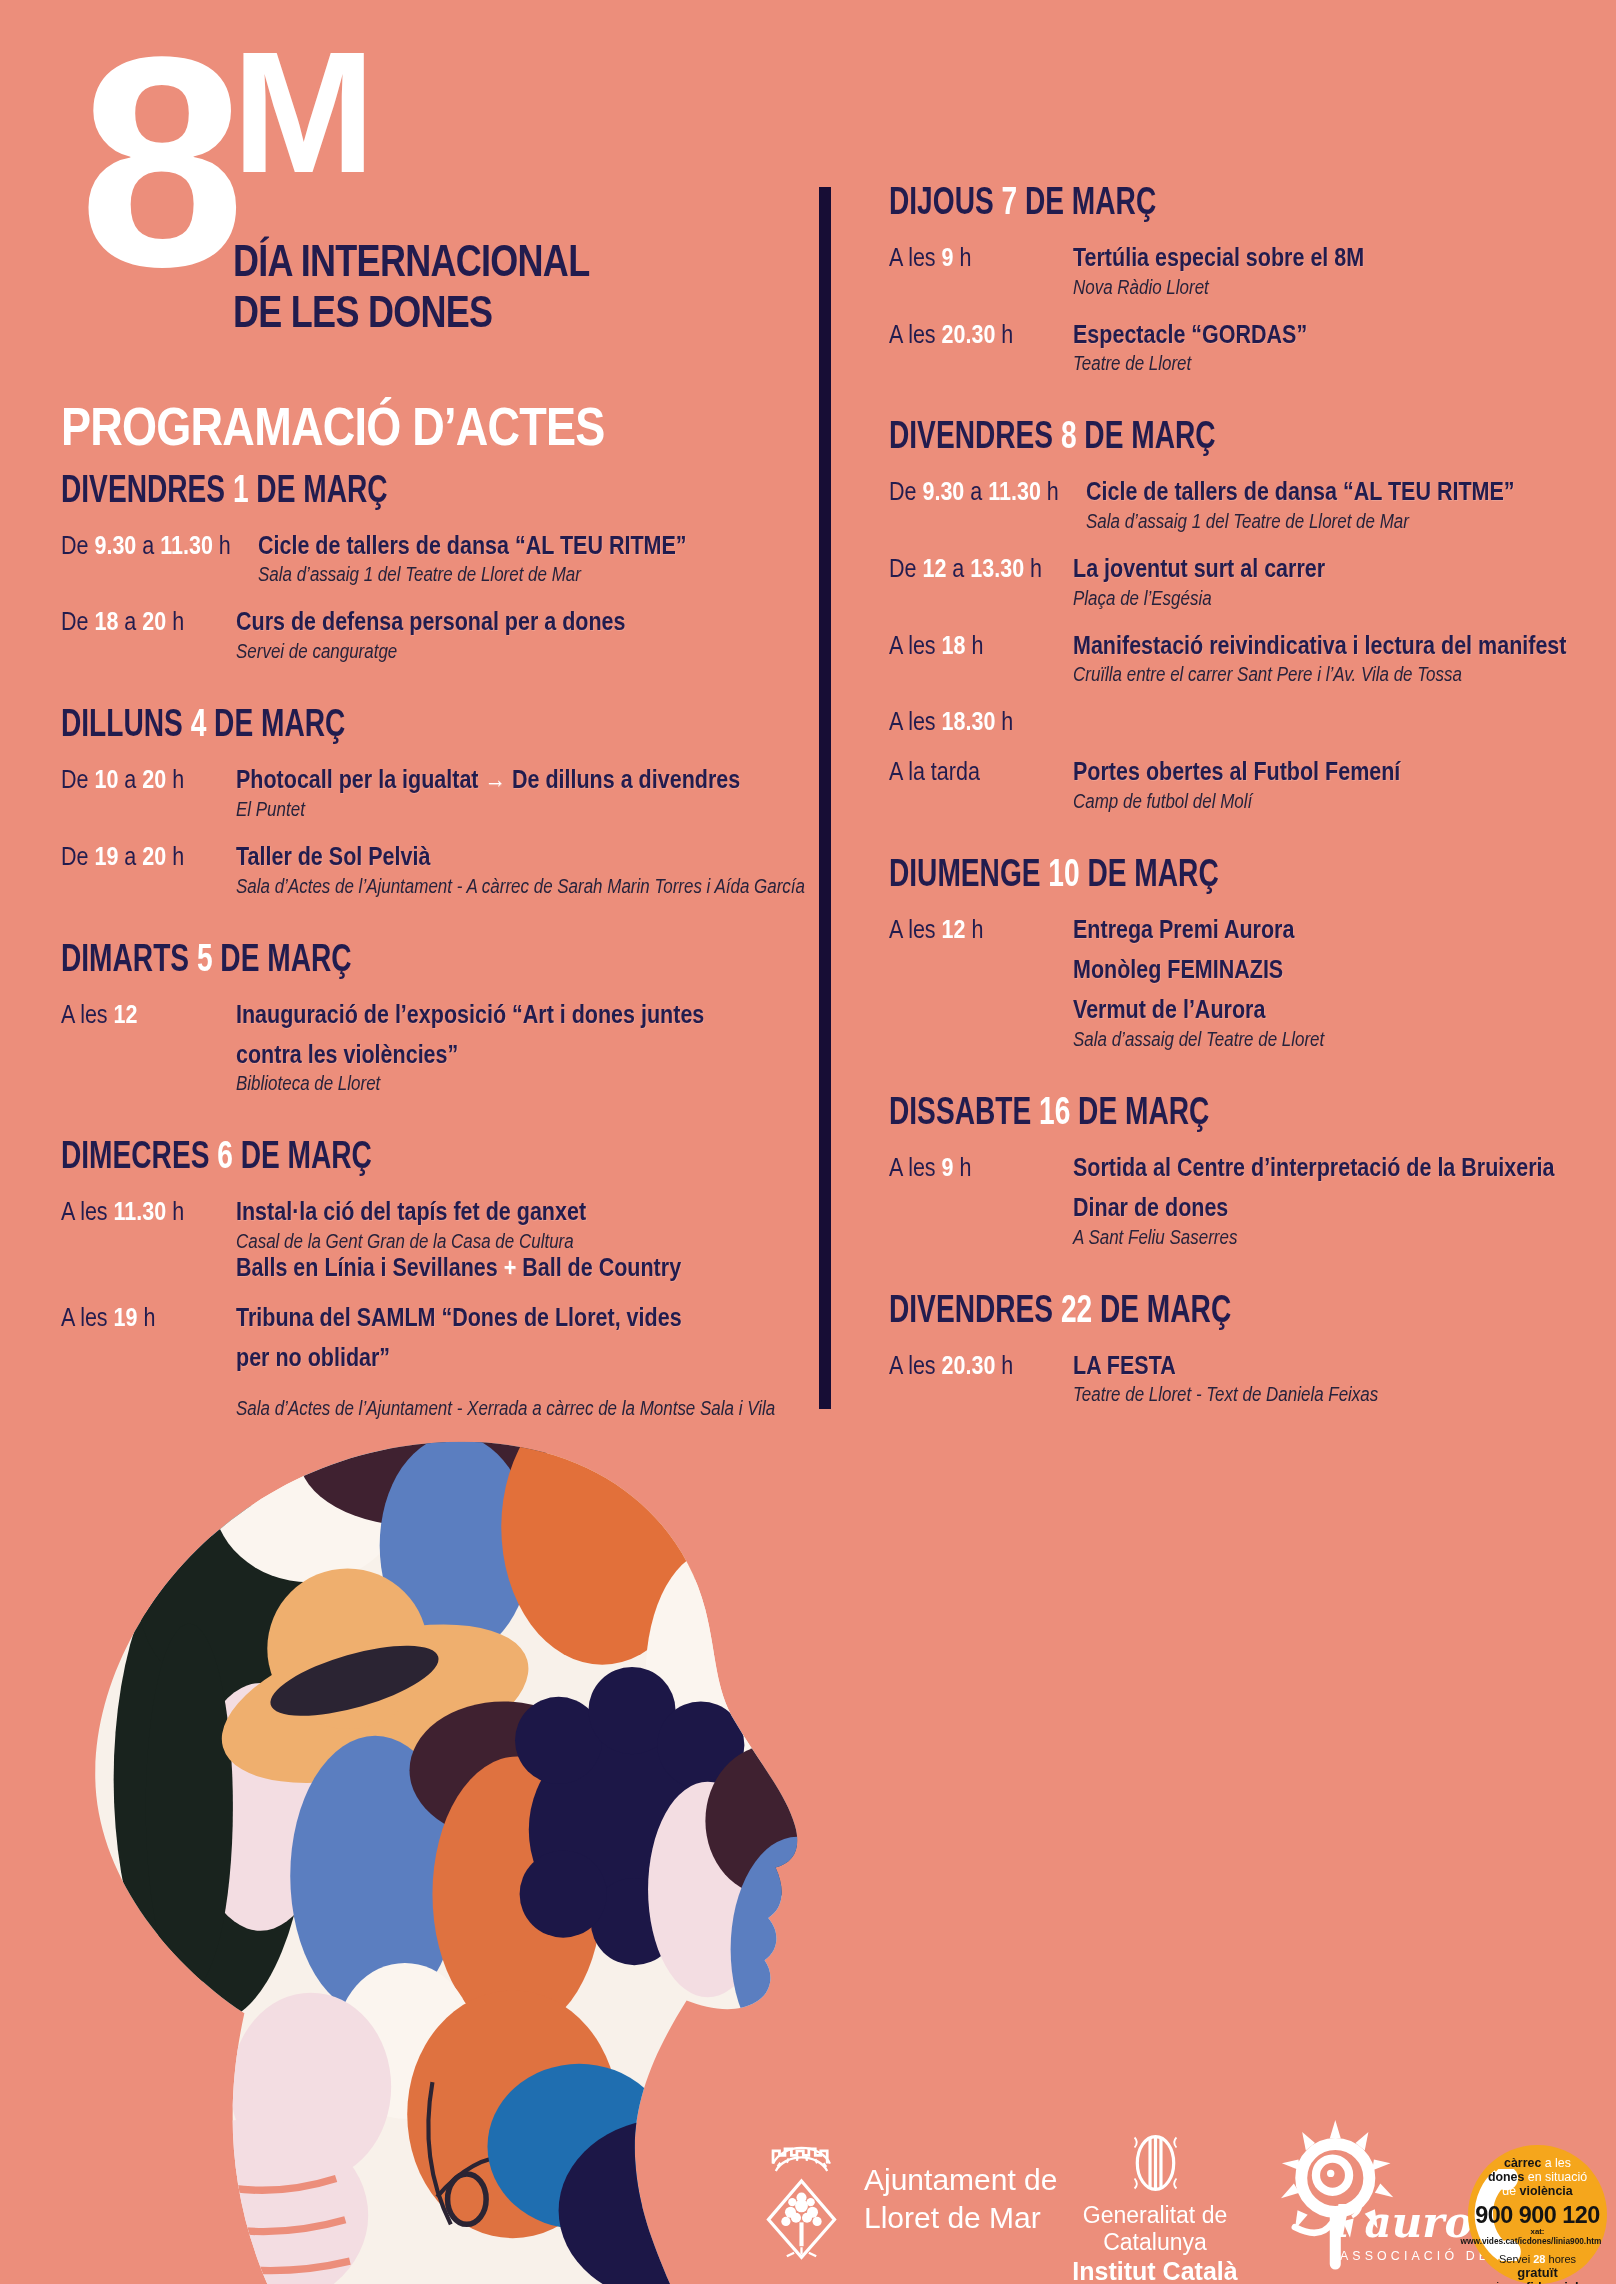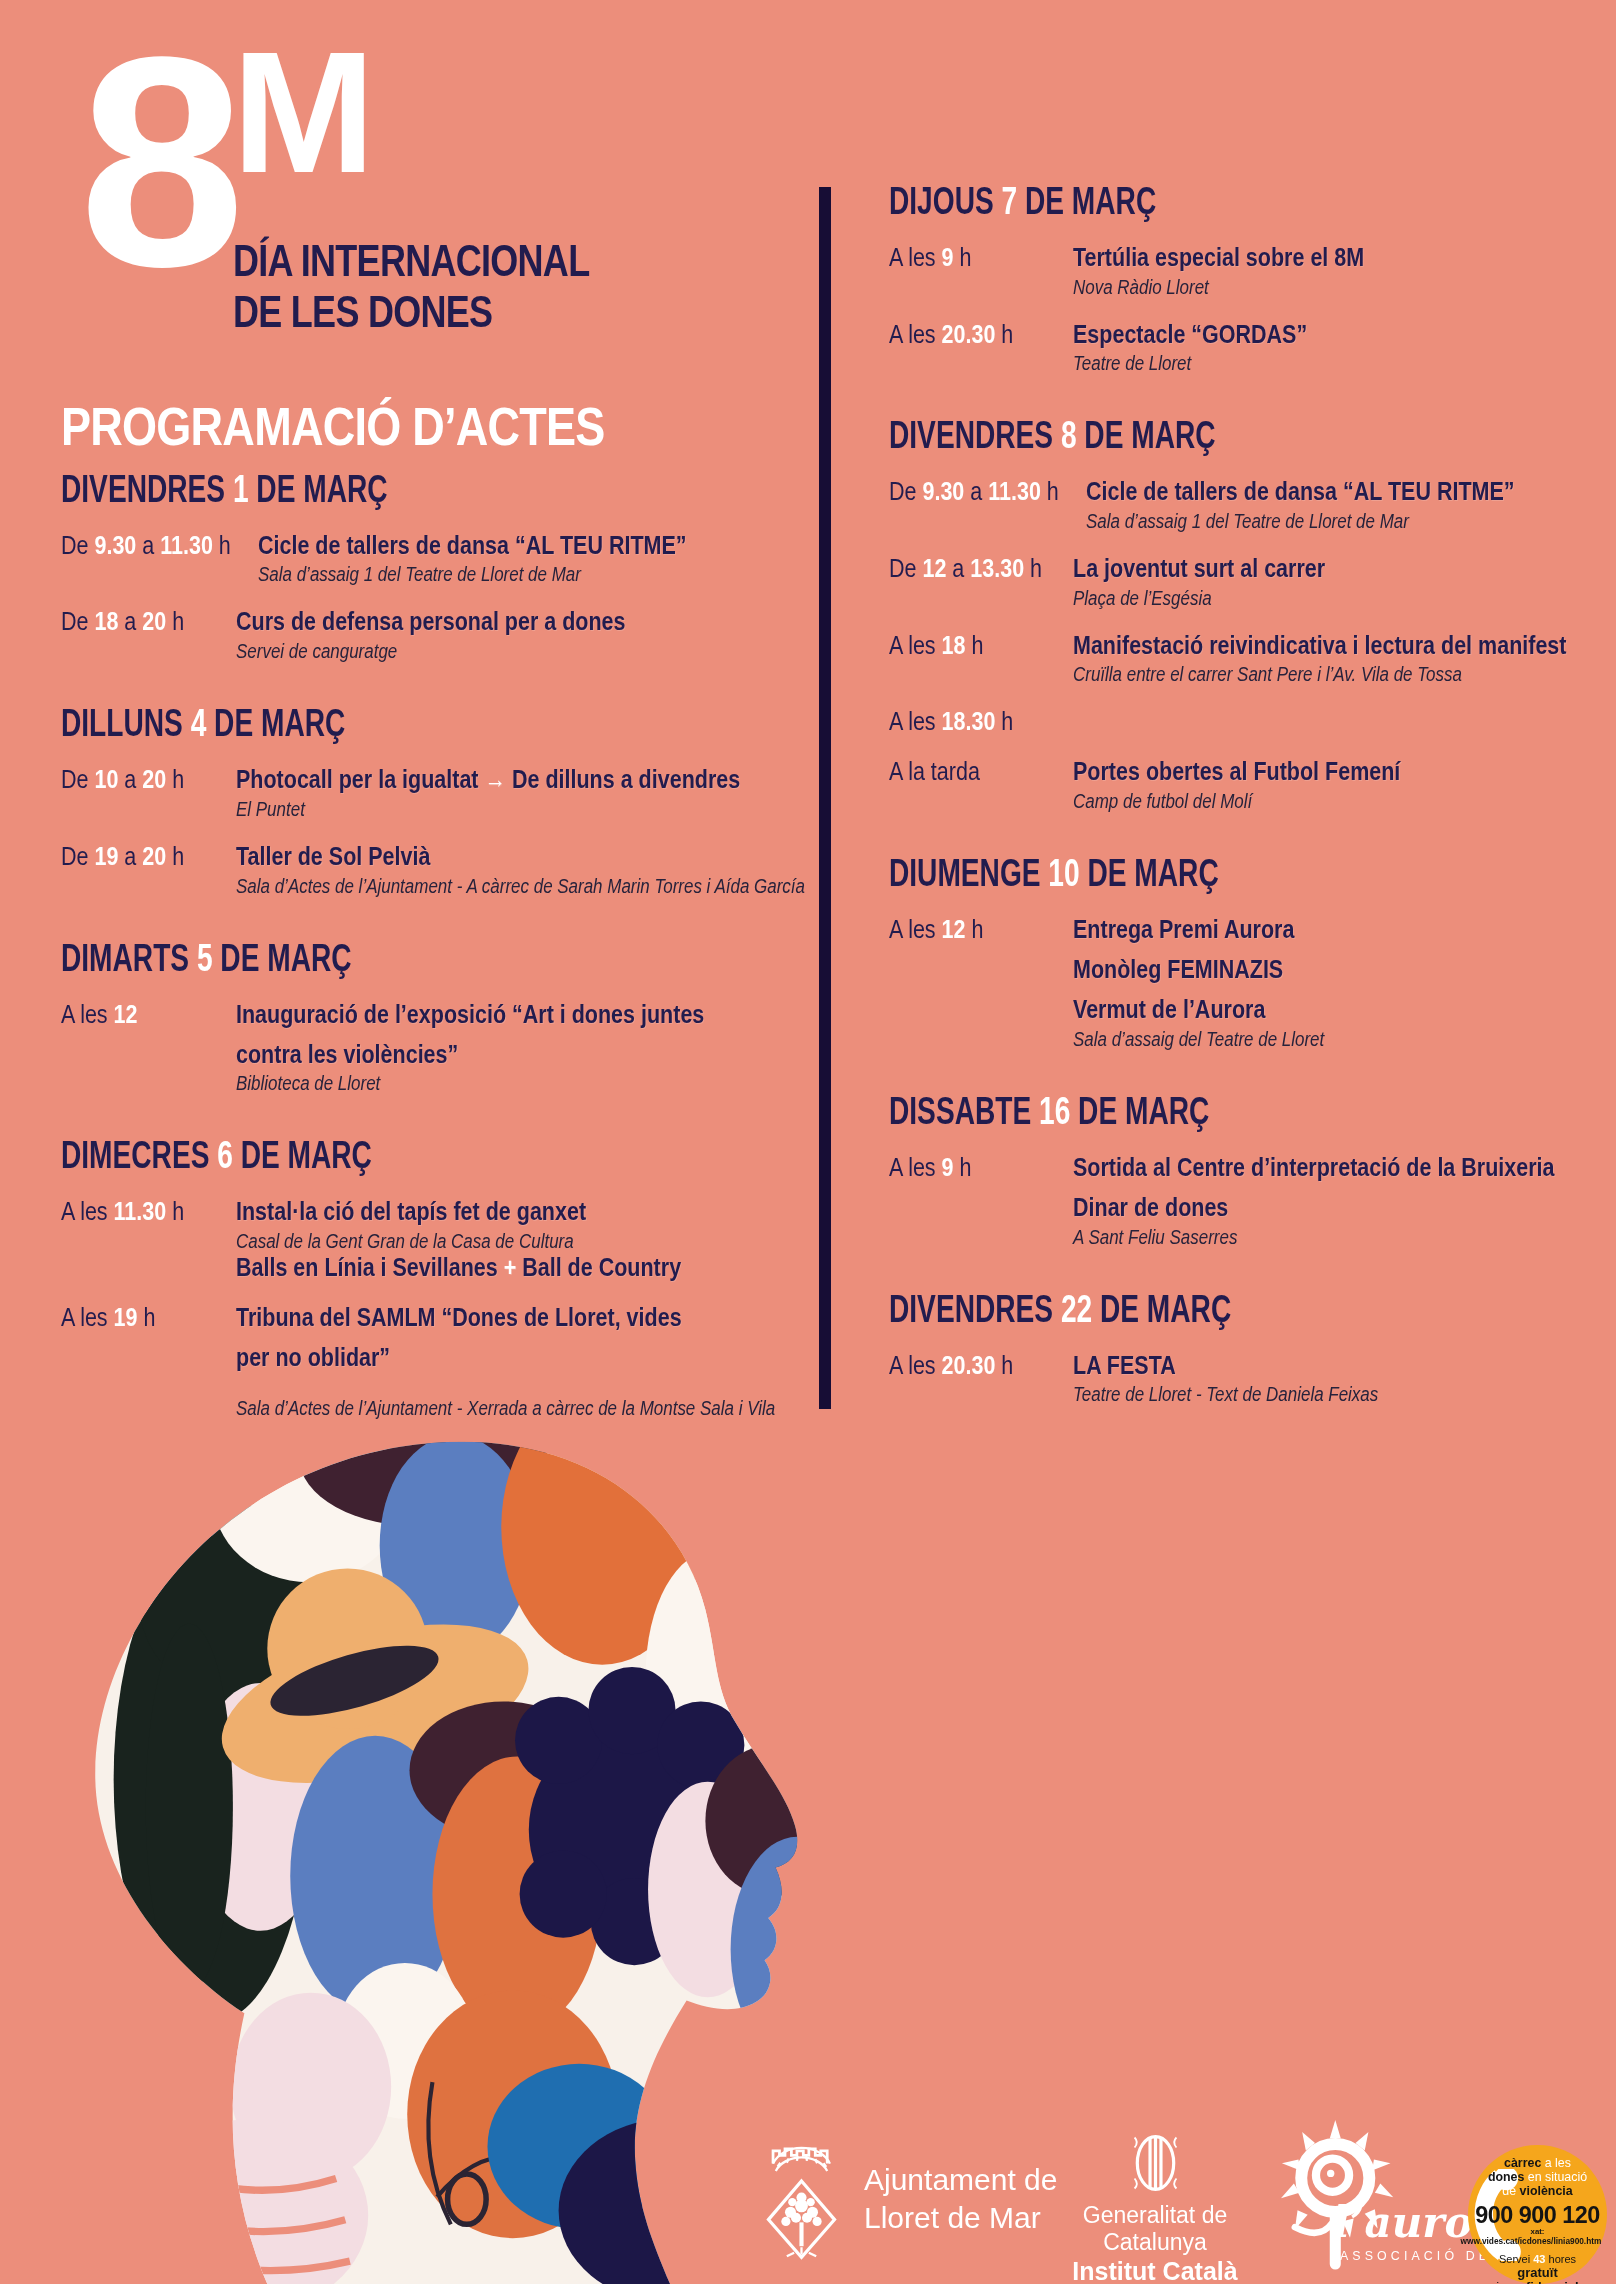--- a/index.html
+++ b/index.html
@@ -363,20 +363,20 @@
       <circle cx="72" cy="20" r="26" fill="#FFFFFF"></circle>
       <circle cx="78" cy="180" r="26" fill="#FFFFFF"></circle>
     </svg>
     <div class="btxt" id="badge-pad">
       <div class="b-line"><span>càrrec</span><span class="bw"> a les</span></div>
       <div class="b-line"><span>dones</span><span class="bw"> en situació</span></div>
       <div class="b-line"><span class="bw">de </span><span>violència</span></div>
       <div class="b-num">900 900 120</div>
       <div class="b-xat">xat:</div>
       <div class="b-url">www.vides.cat/icdones/linia900.htm</div>
-      <div class="b-servei"><span>Servei </span><span class="bw">43</span><span> hores</span></div>
+      <div class="b-servei"><span>Servei </span><span class="bw">28</span><span> hores</span></div>
       <div class="b-grat">gratuït</div>
       <div class="b-conf"><span>i </span><b>confidencial</b></div>
     </div>
   </div>
 
 </div>
 
 
 </body></html>

